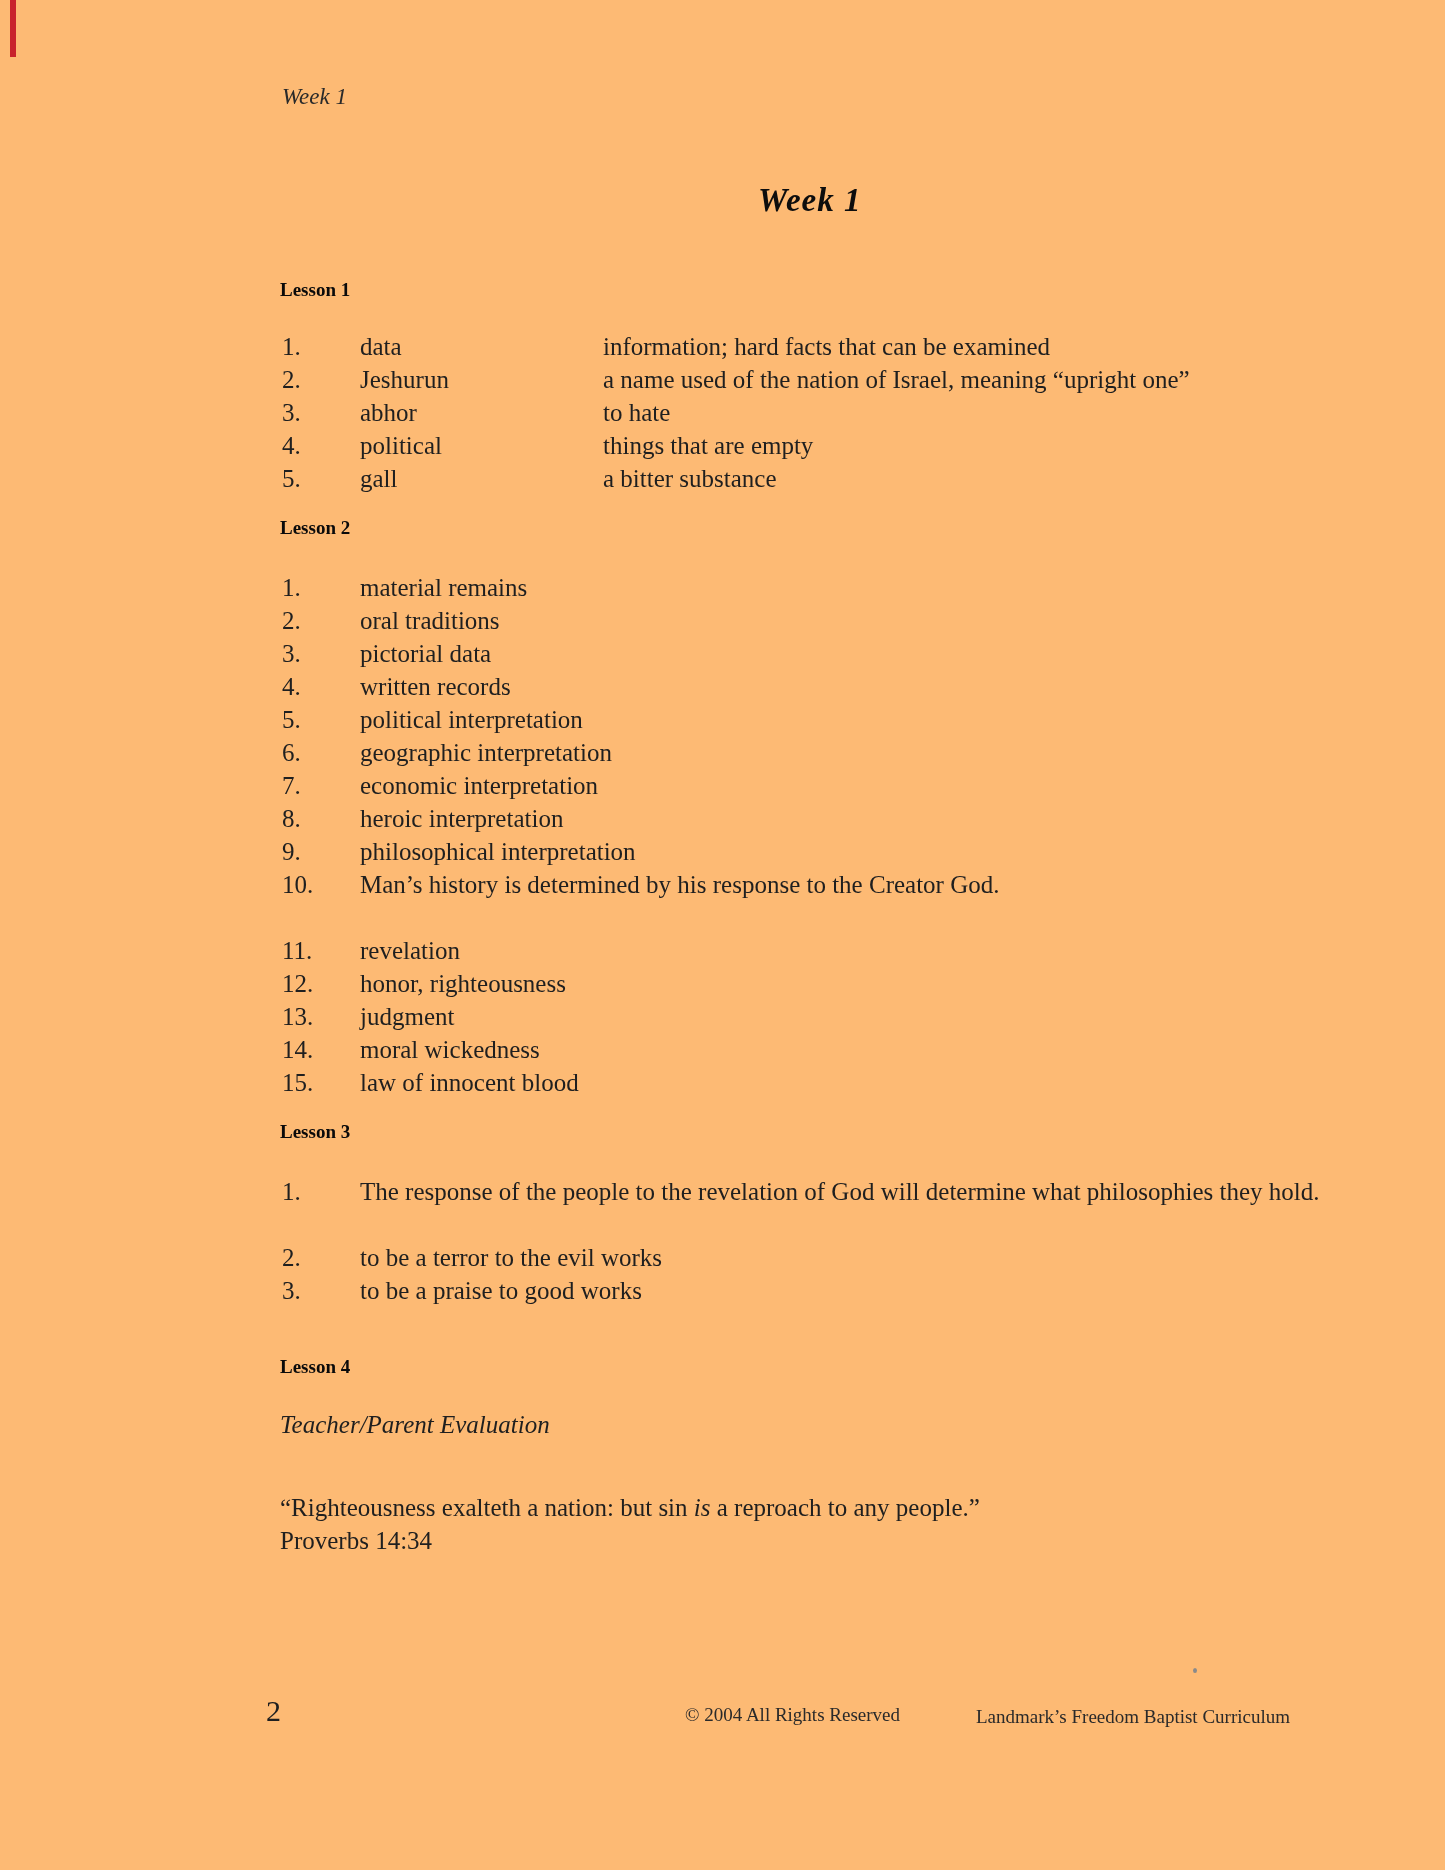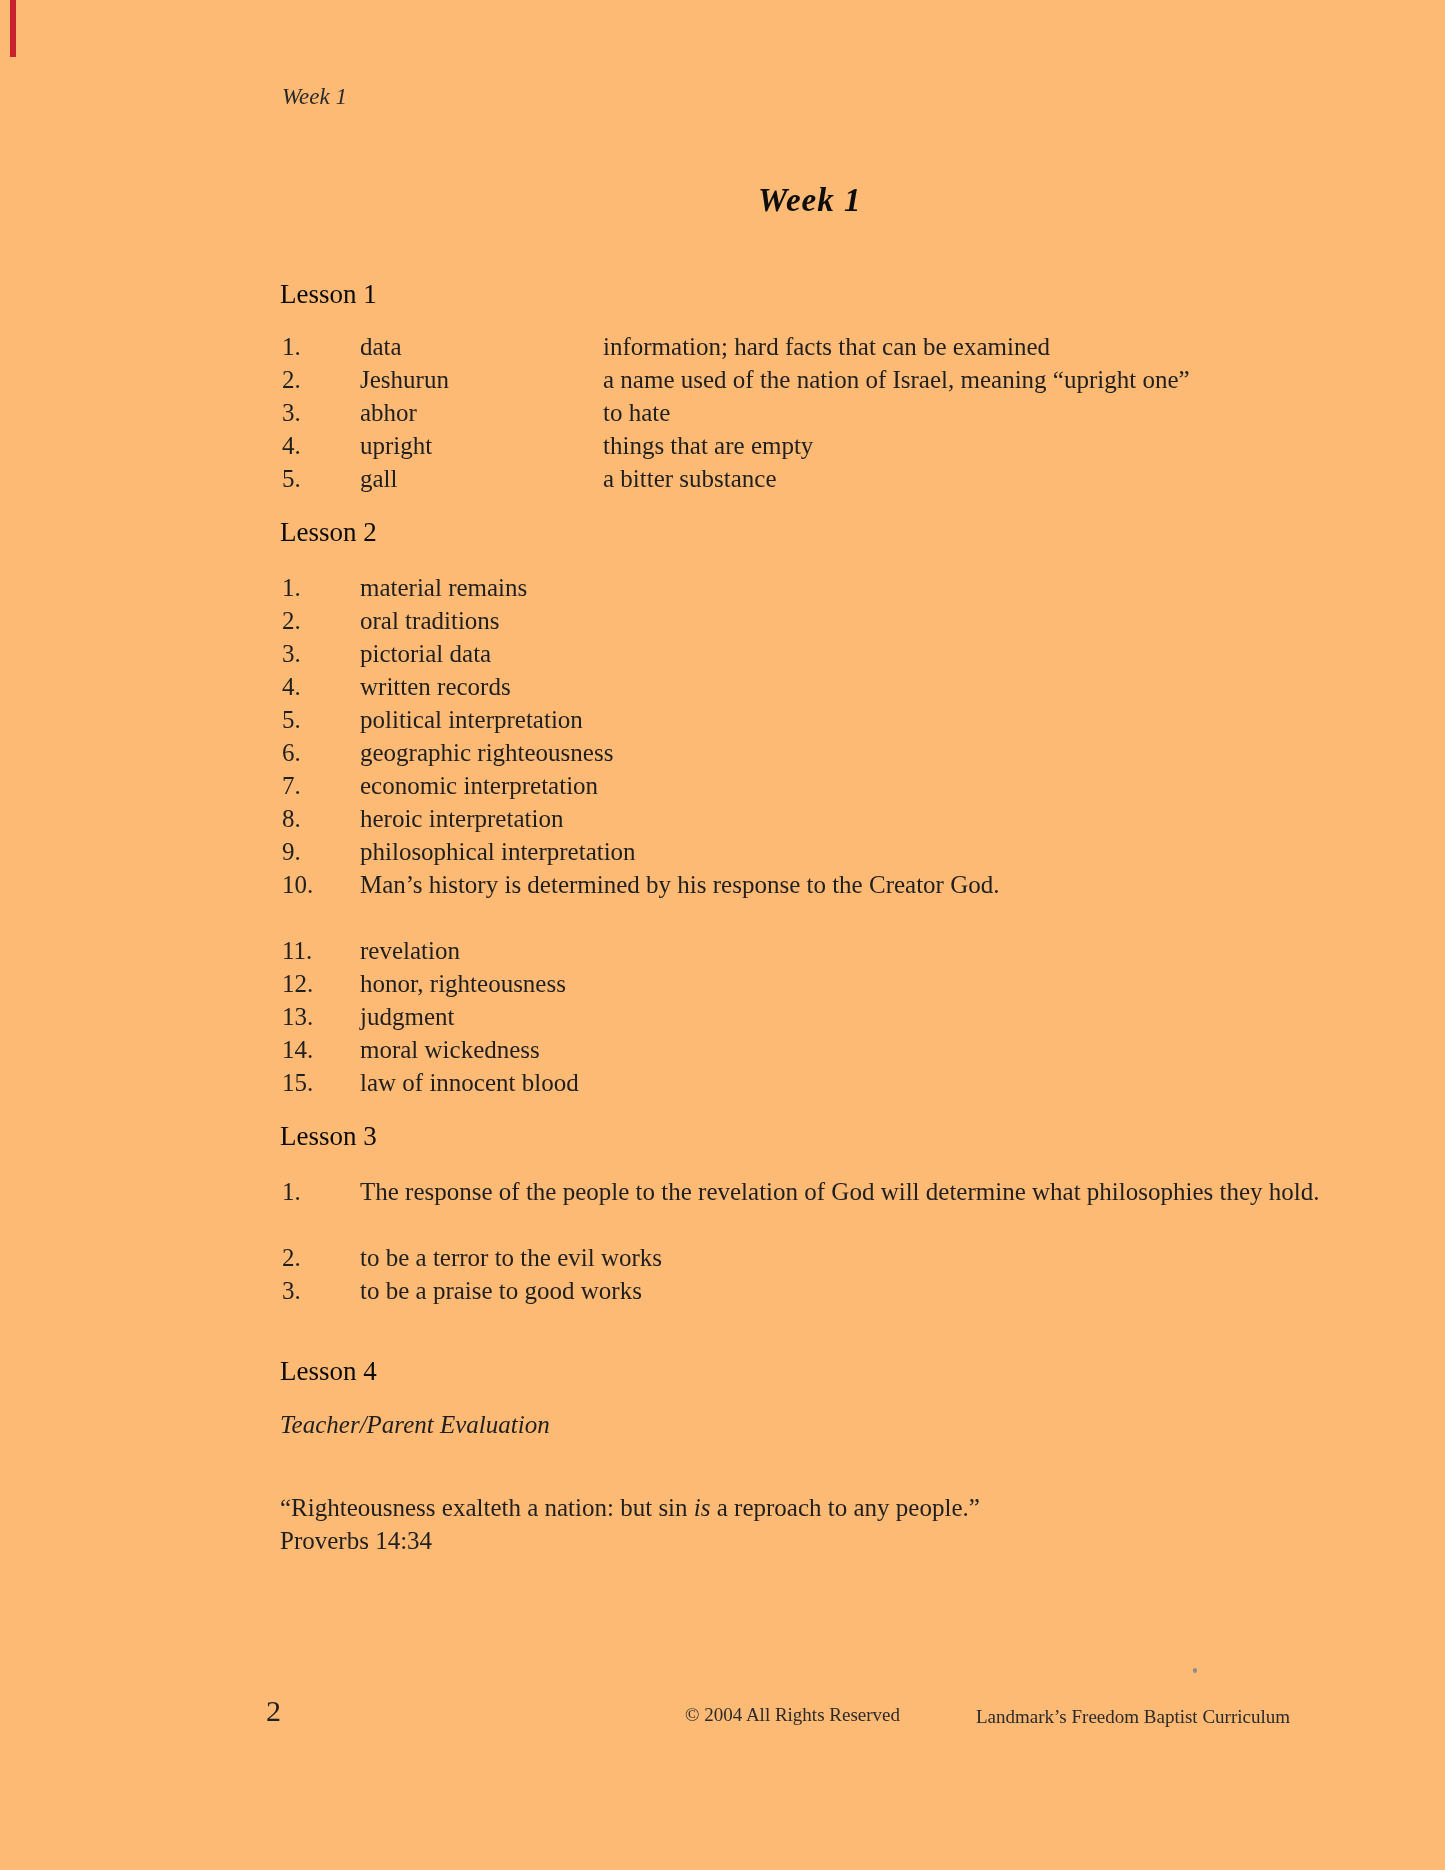--- a/index.html
+++ b/index.html
@@ -21,21 +21,21 @@
     font-size:23px;font-style:italic;color:#2a2a2a;
     white-space:nowrap;
   }
   .doc-title{
     position:absolute;left:758px;top:182px;
     font-size:33px;font-weight:bold;font-style:italic;color:#0d0d0d;
     white-space:nowrap;letter-spacing:1px;
   }
   .lesson-heading{
     position:absolute;left:280px;
-    font-size:27px;font-weight:normal;color:#0a0a0a;
+    font-size:19px;font-weight:bold;color:#0a0a0a;
     white-space:nowrap;
   }
   .row{
     position:absolute;left:282px;
     font-size:25px;line-height:33px;
     width:1110px;
   }
   .row .num{
     position:absolute;left:0;top:0;
     display:inline-block;
@@ -109,21 +109,21 @@
     <span class="term">Jeshurun</span>
     <span class="def">a name used of the nation of Israel, meaning “upright one”</span>
   </div>
   <div class="row" style="top:396px">
     <span class="num">3.</span>
     <span class="term">abhor</span>
     <span class="def">to hate</span>
   </div>
   <div class="row" style="top:429px">
     <span class="num">4.</span>
-    <span class="term">upright</span>
+    <span class="term">political</span>
     <span class="def">things that are empty</span>
   </div>
   <div class="row" style="top:462px">
     <span class="num">5.</span>
     <span class="term">gall</span>
     <span class="def">a bitter substance</span>
   </div>
 
   <div class="lesson-heading" style="top:517px">Lesson 2</div>
 
@@ -142,21 +142,21 @@
   <div class="row" style="top:670px">
     <span class="num">4.</span>
     <span class="text">written records</span>
   </div>
   <div class="row" style="top:703px">
     <span class="num">5.</span>
     <span class="text">political interpretation</span>
   </div>
   <div class="row" style="top:736px">
     <span class="num">6.</span>
-    <span class="text">geographic righteousness</span>
+    <span class="text">geographic interpretation</span>
   </div>
   <div class="row" style="top:769px">
     <span class="num">7.</span>
     <span class="text">economic interpretation</span>
   </div>
   <div class="row" style="top:802px">
     <span class="num">8.</span>
     <span class="text">heroic interpretation</span>
   </div>
   <div class="row" style="top:835px">

